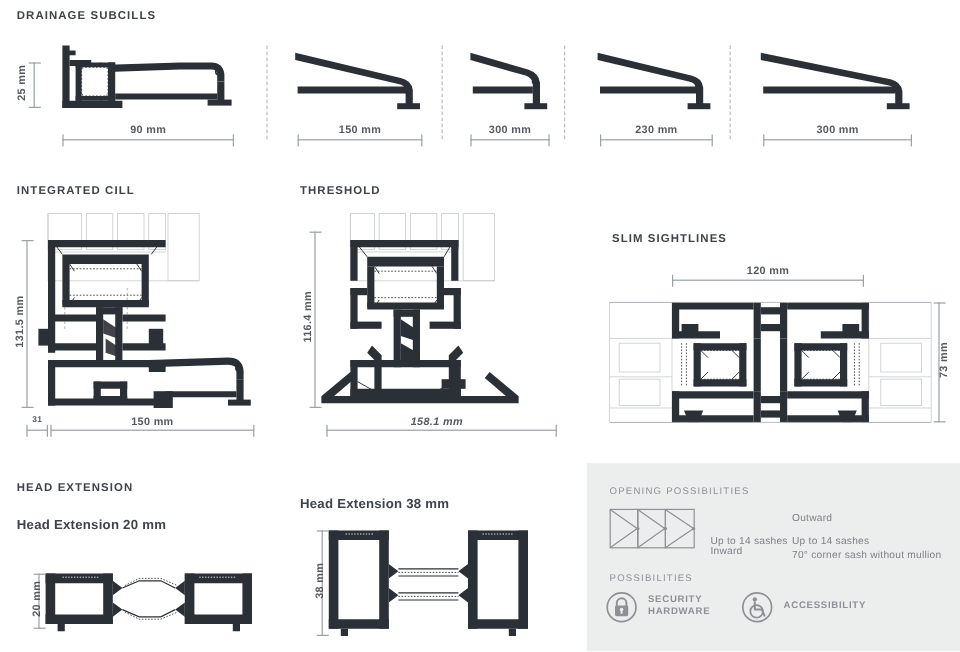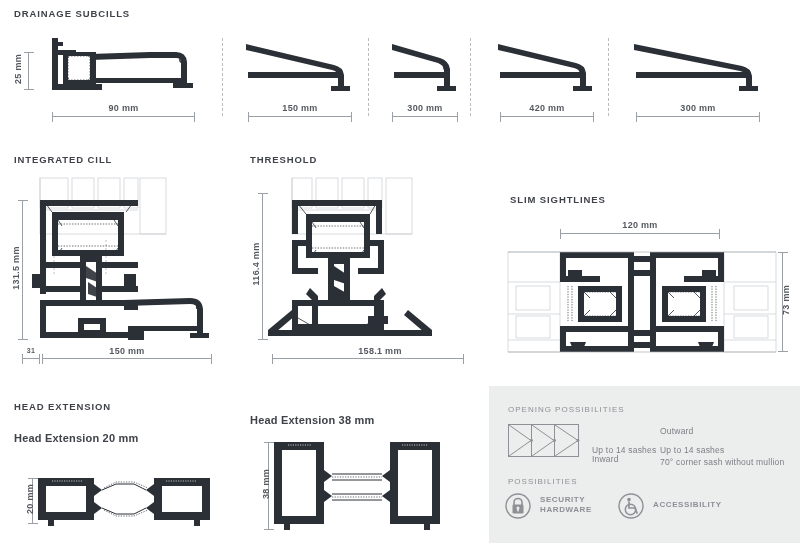--- a/index.html
+++ b/index.html
@@ -196,21 +196,21 @@
     <g fill="#2b2f36">
       <path d="M0,0 L78,19 Q87,21 88,29 L88,36 L82,36 L82,29 Q81,25 76,24 L0,6 Z"></path>
       <path d="M82,36 L88,36 L88,46 L82,46 Z"></path>
       <path d="M2,28 L82,28 L82,34 L2,34 Z"></path>
       <path d="M75,42 L94,42 L94,47 L75,47 Z"></path>
       <circle cx="83.5" cy="29" r="1.8" fill="none" stroke="#2b2f36" stroke-width="1.2"></circle>
     </g>
   </svg>
 </div>
 <div class="abs dimline-h" style="left:500px; top:116px; width:94px;"></div>
-<div class="abs dim-label" style="left:500px; top:103px; width:94px;">420 mm</div>
+<div class="abs dim-label" style="left:500px; top:103px; width:94px;">230 mm</div>
 
 <div class="abs vsep" style="left:608px; top:38px; height:78px;"></div>
 
 <div class="abs" style="left:634px; top:44px;">
   <svg width="126" height="52" viewBox="0 0 126 52">
     <g fill="#2b2f36">
       <path d="M0,0 L108,22 Q117,24 118,32 L118,36 L112,36 L112,32 Q111,28 106,27 L0,6 Z"></path>
       <path d="M112,36 L118,36 L118,46 L112,46 Z"></path>
       <path d="M2,28 L112,28 L112,34 L2,34 Z"></path>
       <path d="M105,42 L124,42 L124,47 L105,47 Z"></path>
@@ -365,21 +365,21 @@
     <g stroke="#2b2f36" stroke-width="0.8" fill="none">
       <path d="M44,44 L48,50 M92,44 L96,50 M44,78 L48,72 M92,78 L96,72"></path>
       <path d="M30,26 L38,36 M108,26 L102,36"></path>
       <path d="M30,140 L44,148 M110,140 L96,148"></path>
     </g>
   </svg>
 </div>
 <div class="abs dimline-v" style="left:262px; top:193px; height:147px;"></div>
 <div class="abs dim-label vert" style="left:228px; top:259px; width:56px;">116.4 mm</div>
 <div class="abs dimline-h" style="left:272px; top:358px; width:192px;"></div>
-<div class="abs dim-label" style="left:284px; top:346px; width:192px;">158.1 mm</div>
+<div class="abs dim-label" style="left:268px; top:346px; width:192px;font-style:italic;">158.1 mm</div>
 
 <div class="abs section-heading" style="left:510px; top:194px;">SLIM SIGHTLINES</div>
 
 <div class="abs dimline-h" style="left:560px; top:233px; width:160px;"></div>
 <div class="abs dim-label" style="left:560px; top:220px; width:160px;">120 mm</div>
 
 <div class="abs" style="left:508px; top:252px;">
   <svg width="268" height="105" viewBox="0 0 268 105">
 
     <g stroke="#c8ccd0" stroke-width="0.7" fill="none">

